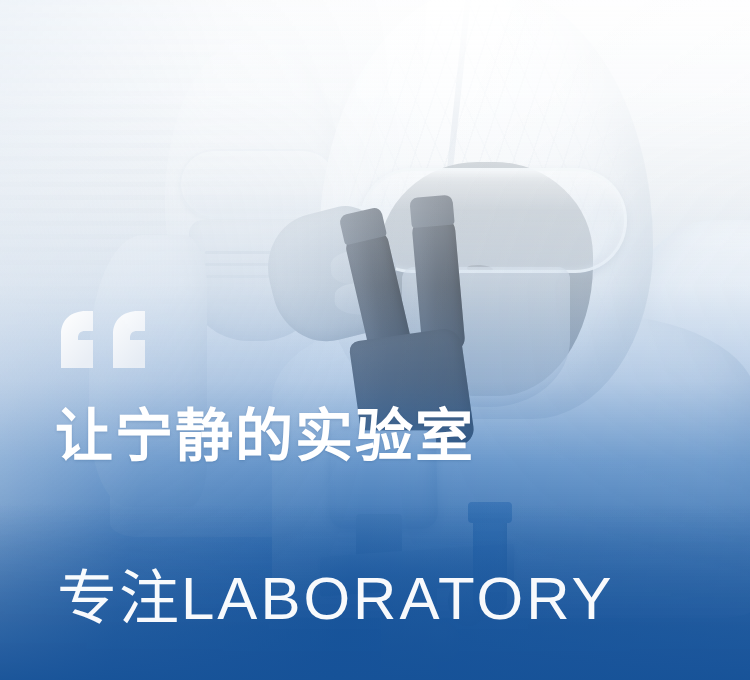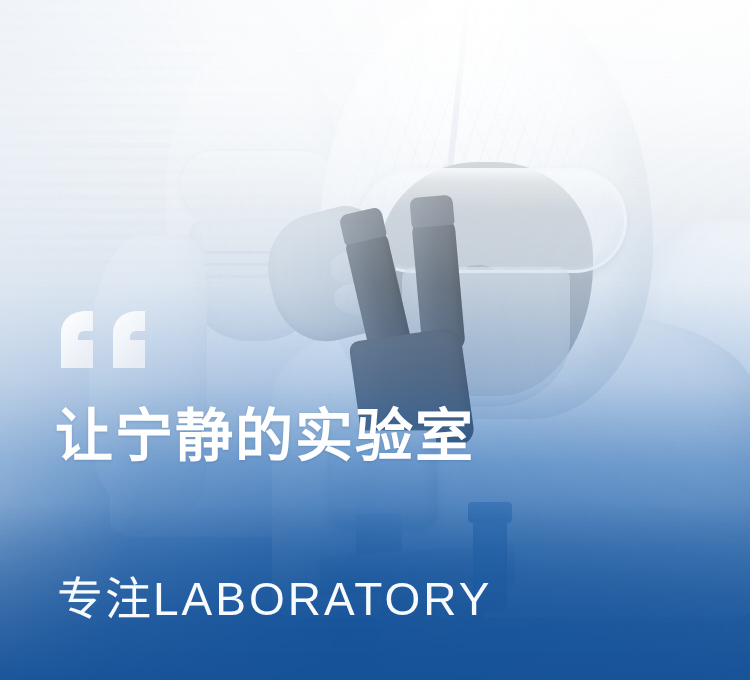--- a/index.html
+++ b/index.html
@@ -430,21 +430,21 @@
     white-space: nowrap;
     text-shadow: 0 1px 3px rgba(28,70,120,0.22);
   }
   .headline .line { display: block; }
 
   .subhead {
     position: absolute;
     left: 2px;
     top: 572px;
     color: #ffffff;
-    font-size: 46px;
+    font-size: 60px;
     line-height: 54px;
     font-weight: 300;
     letter-spacing: 1px;
     white-space: nowrap;
     opacity: .97;
     text-align: right;
   }
   .subhead .cn {
     font-weight: 300;
     letter-spacing: 2px;

